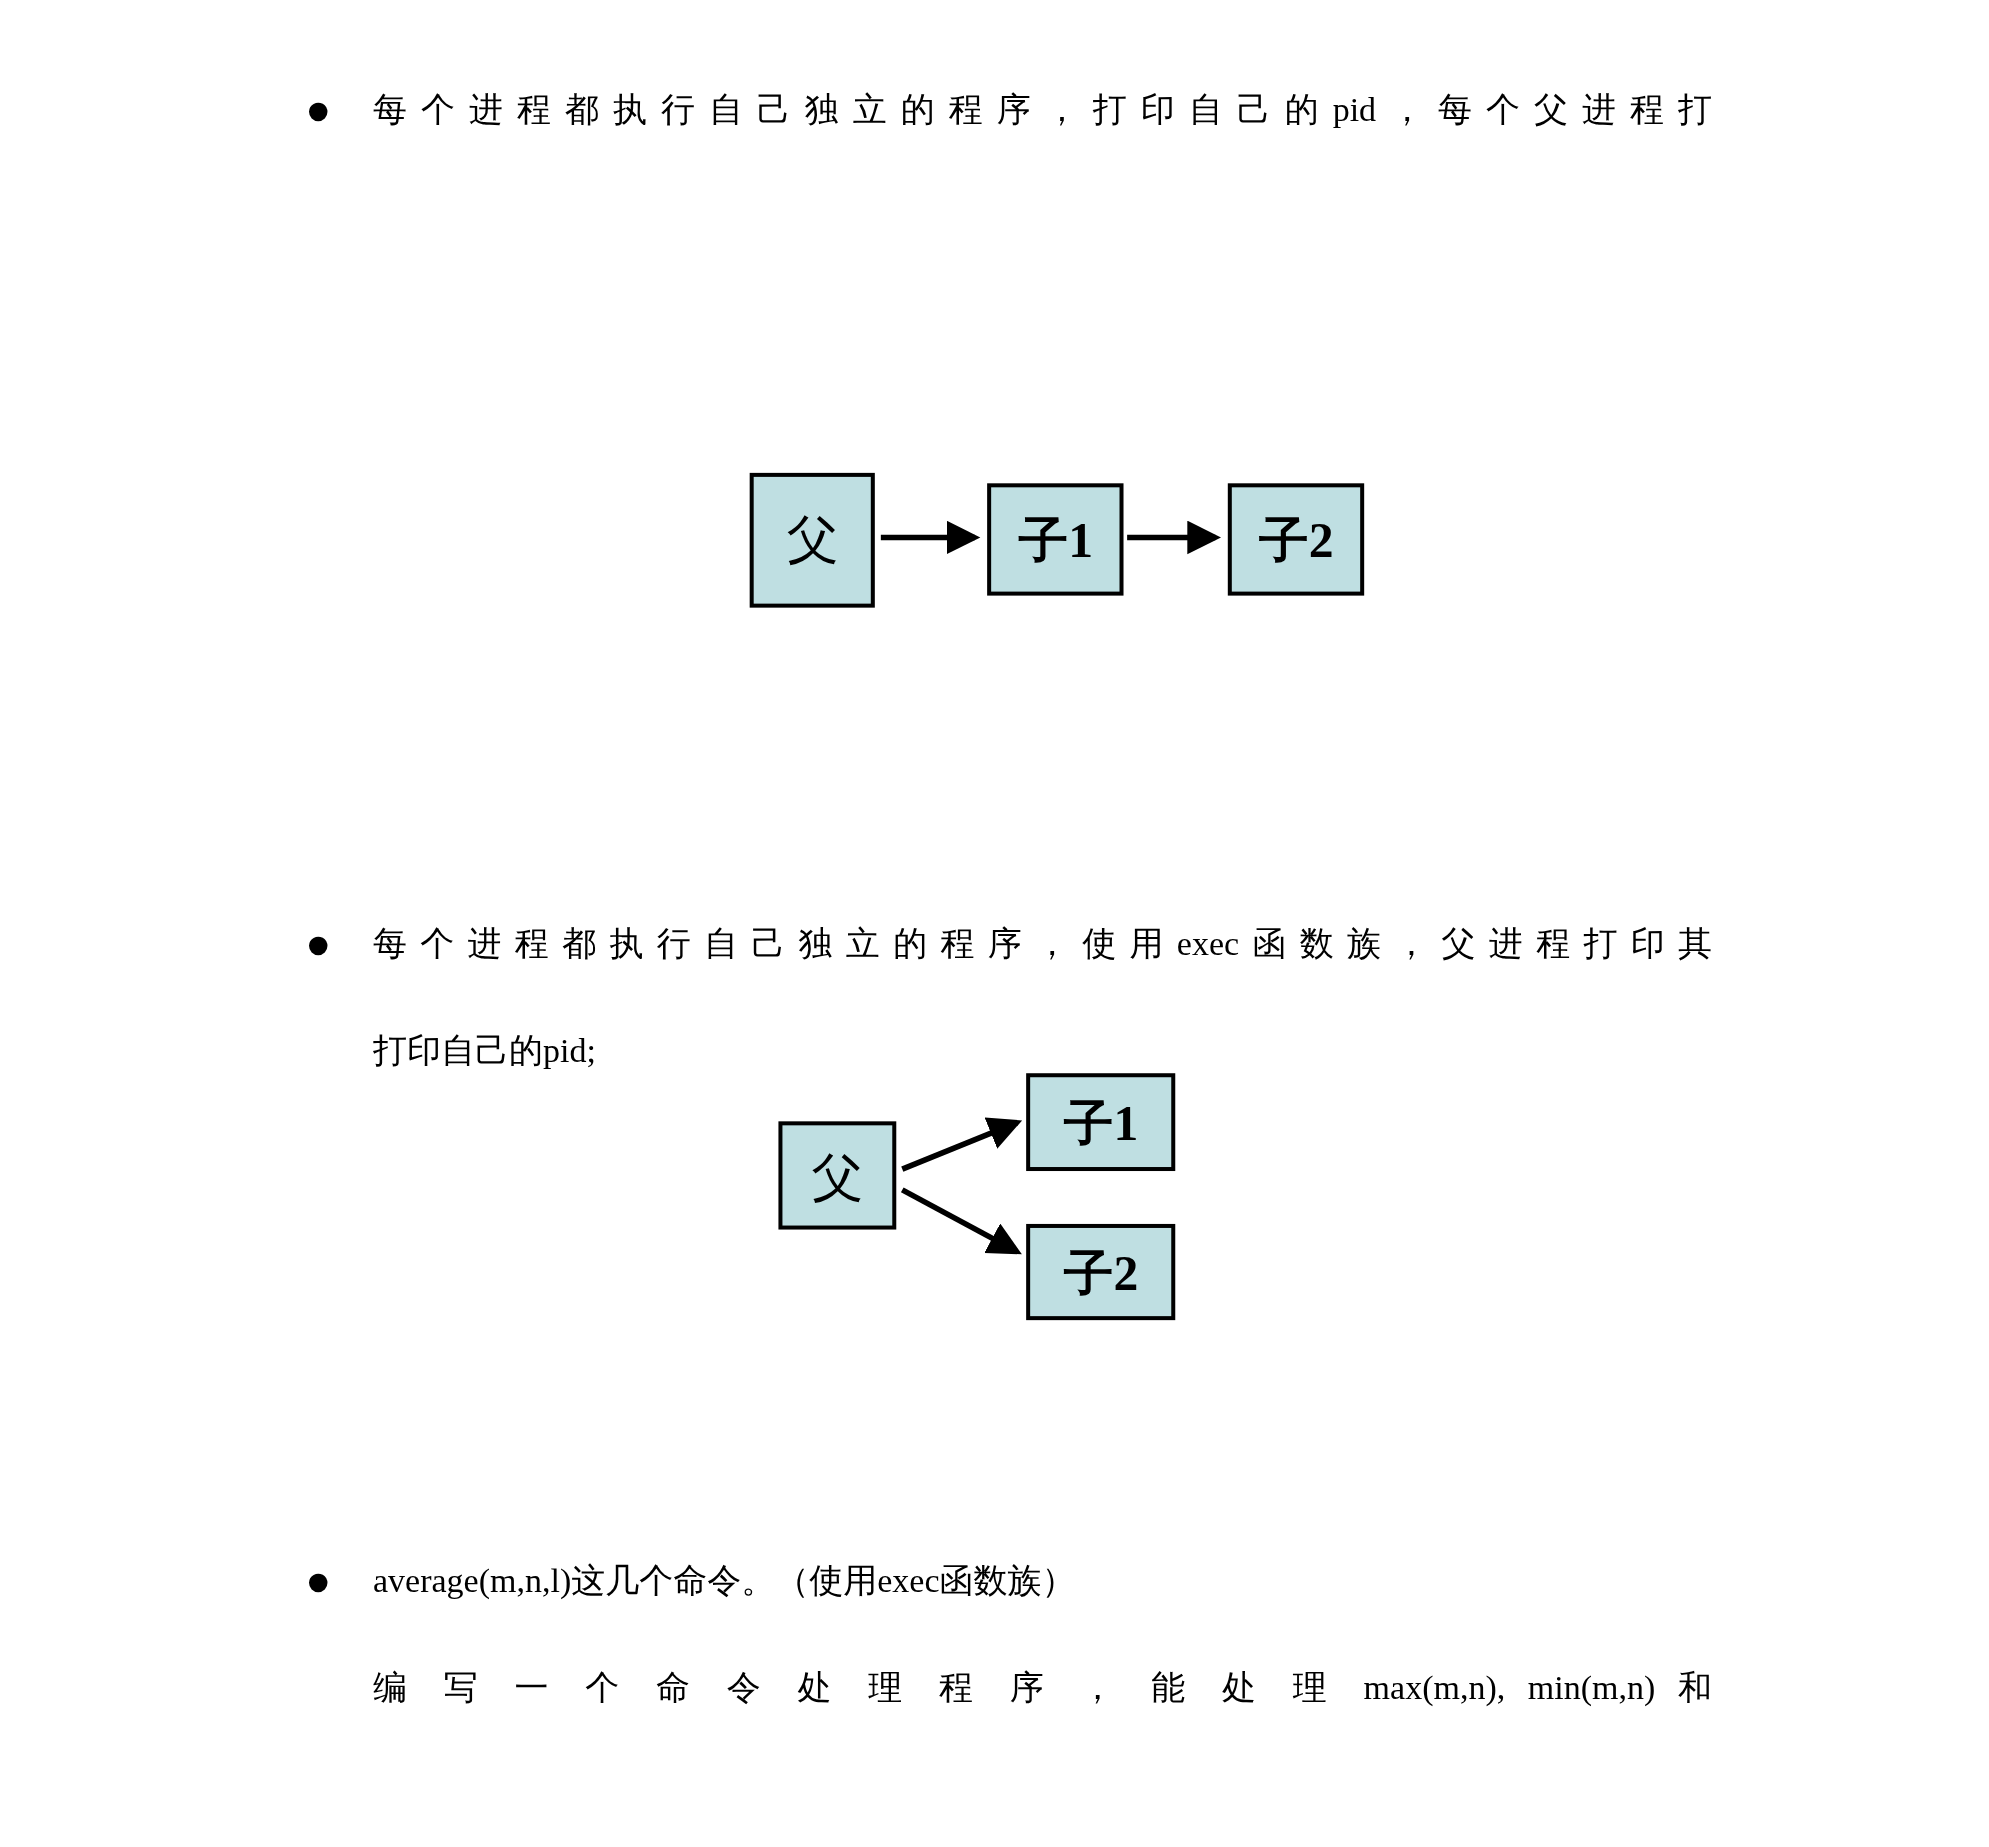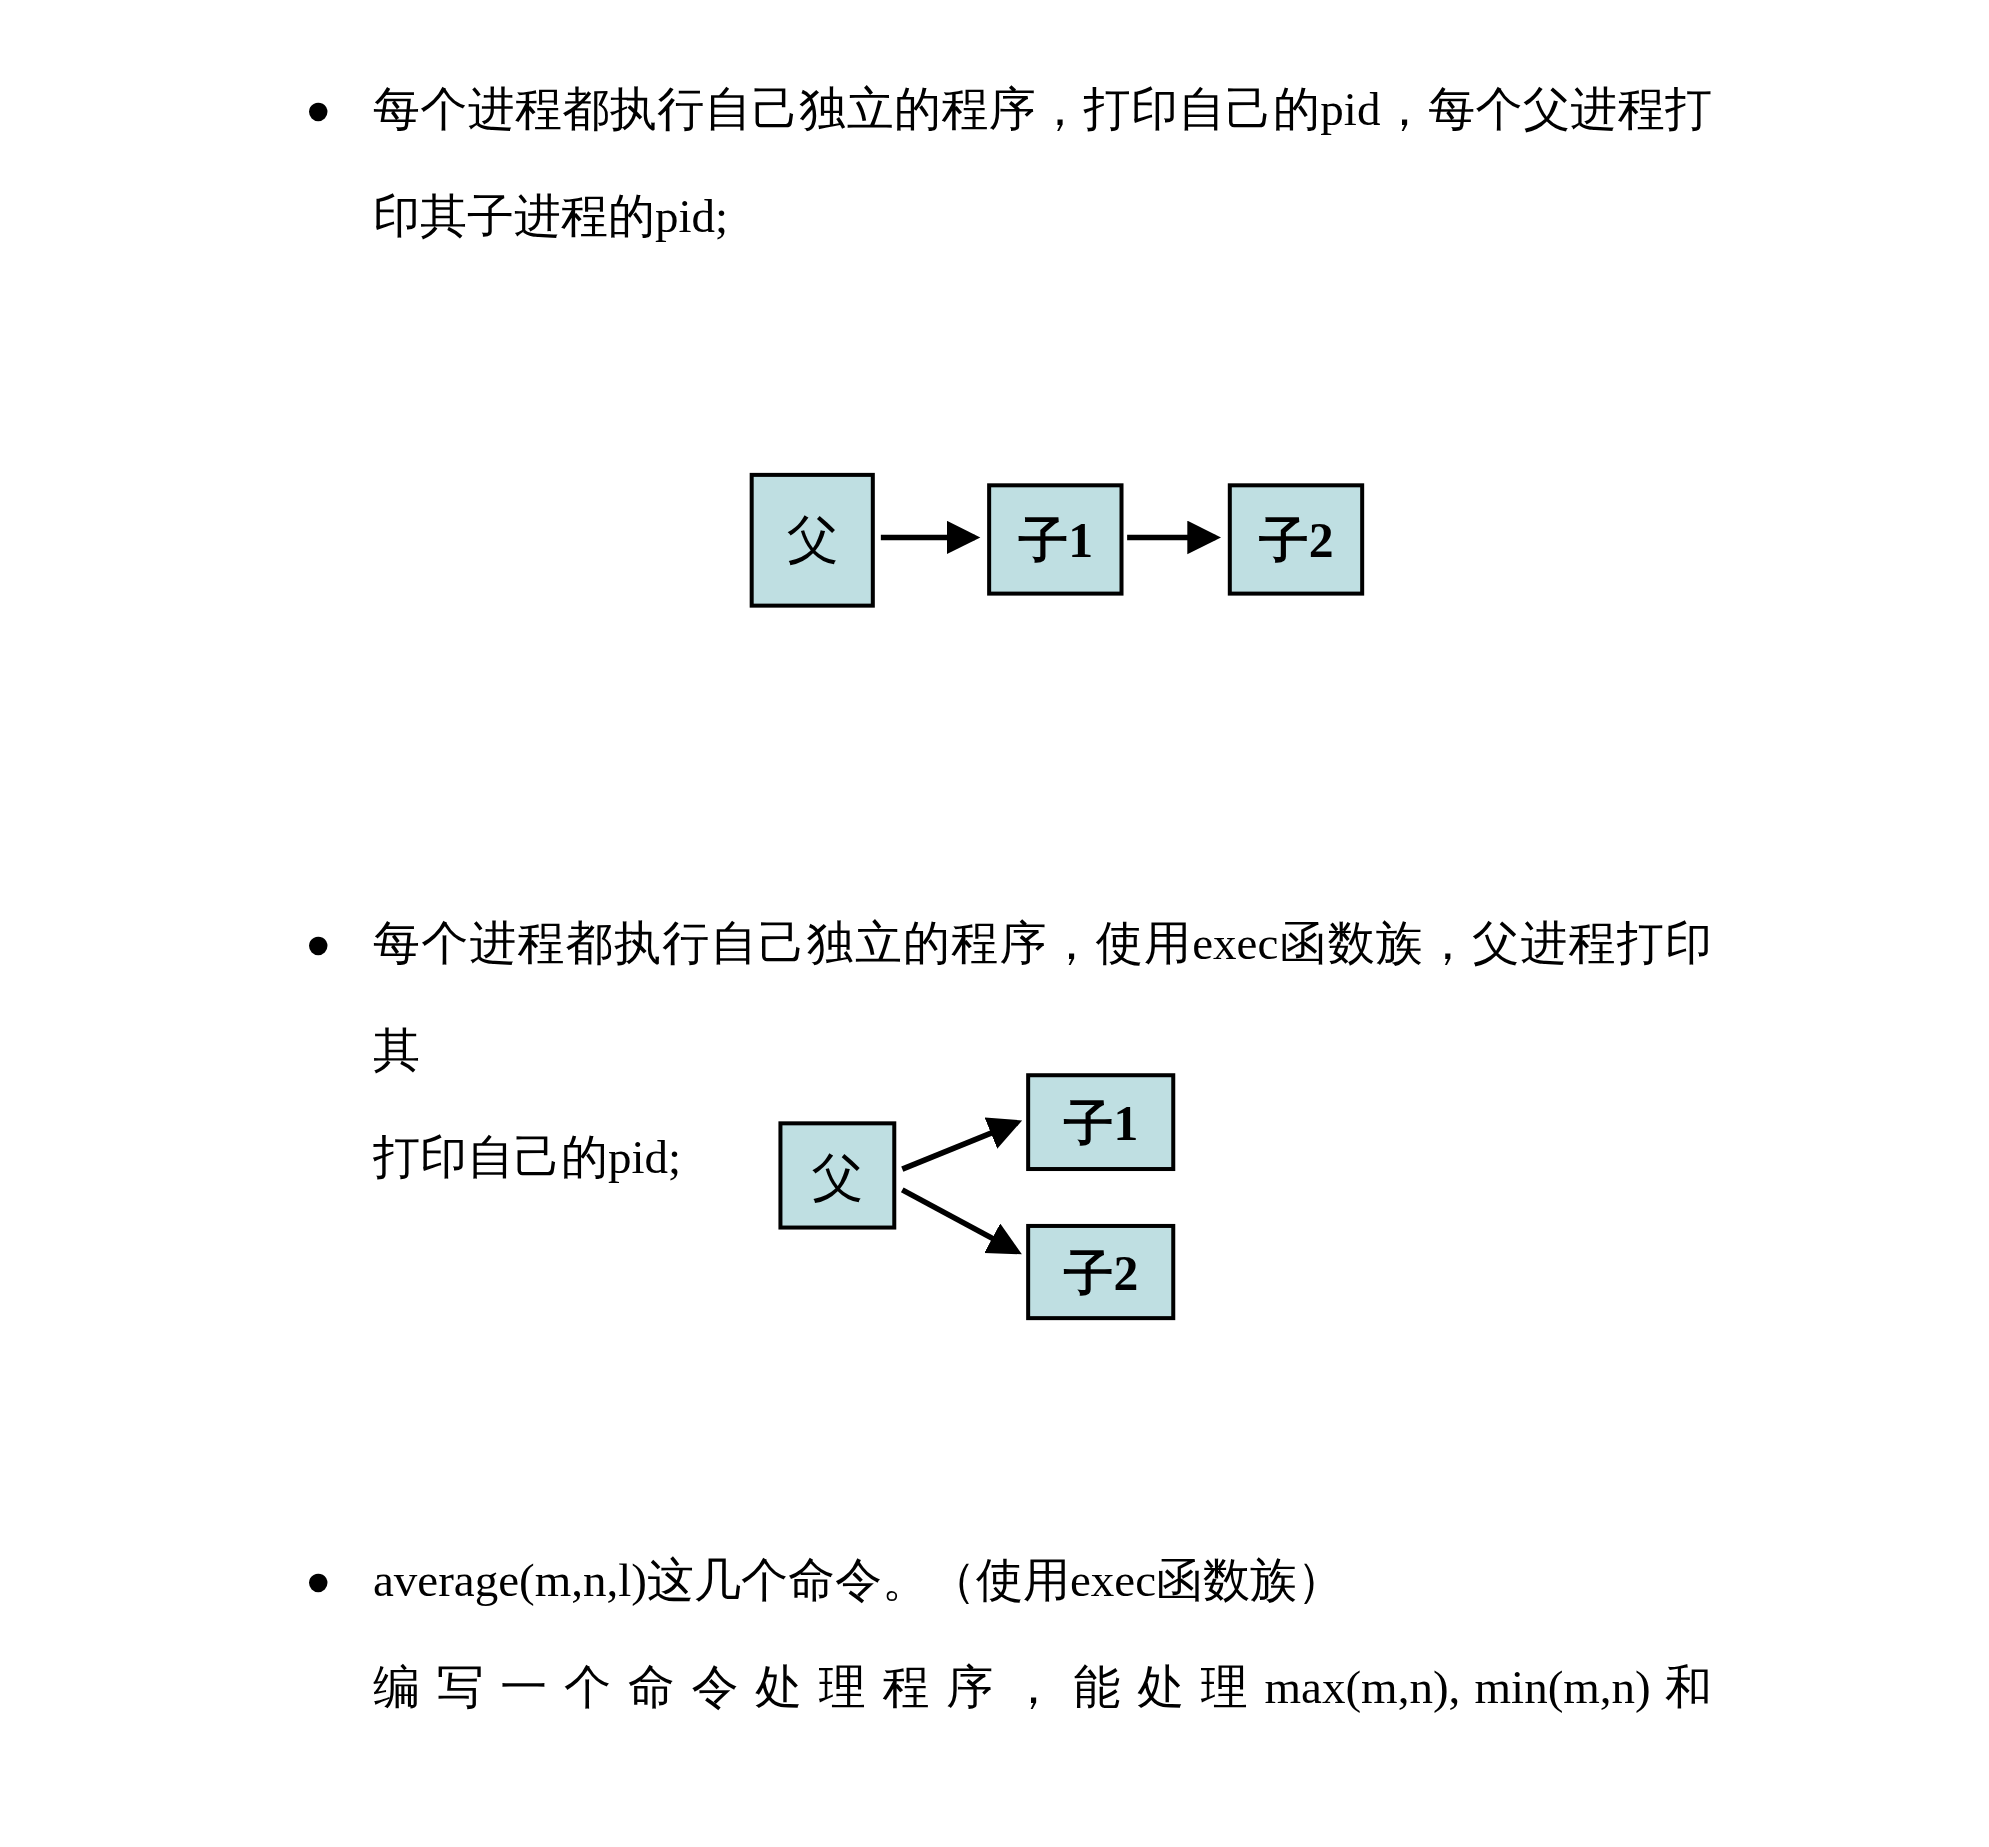--- a/index.html
+++ b/index.html
@@ -30,21 +30,21 @@
     display: flex;
     align-items: center;
     justify-content: center;
     font-size: 43px;
     line-height: 30.5px;
     overflow: visible;
   }
   .bullet .text {
     margin-left: 70px;
     width: 1339px;
-    font-size: 47px;
+    font-size: 34px;
     line-height: 107px;
     font-family: Liberation Serif, serif;
   }
   .ln { white-space: nowrap; }
   .ln-just {
     white-space: normal;
     text-align: justify;
     text-align-last: justify;
   }
   .diag { position: absolute; }
@@ -67,21 +67,20 @@
 </style>
 </head>
 <body>
 
 <div class="page">
 
   <section class="bullet" style="top:56px">
     <span class="dot">●</span>
     <div class="text">
       <div class="ln ln-just">每个进程都执行自己独立的程序，打印自己的pid，每个父进程打</div>
-      <div class="ln">印其子进程的pid;</div>
     </div>
   </section>
 
   <svg class="diag" style="left:722px; top:449px" width="722" height="209" viewBox="0 0 900 260">
     <defs>
       <marker id="ah1" markerWidth="7" markerHeight="7" refX="5" refY="3" orient="auto">
         <path d="M0,0 L6,3 L0,6 Z" fill="#000000"></path>
       </marker>
     </defs>
     <rect class="node-rect" x="37" y="32" width="151" height="163" fill="#bfdfe2"></rect>

